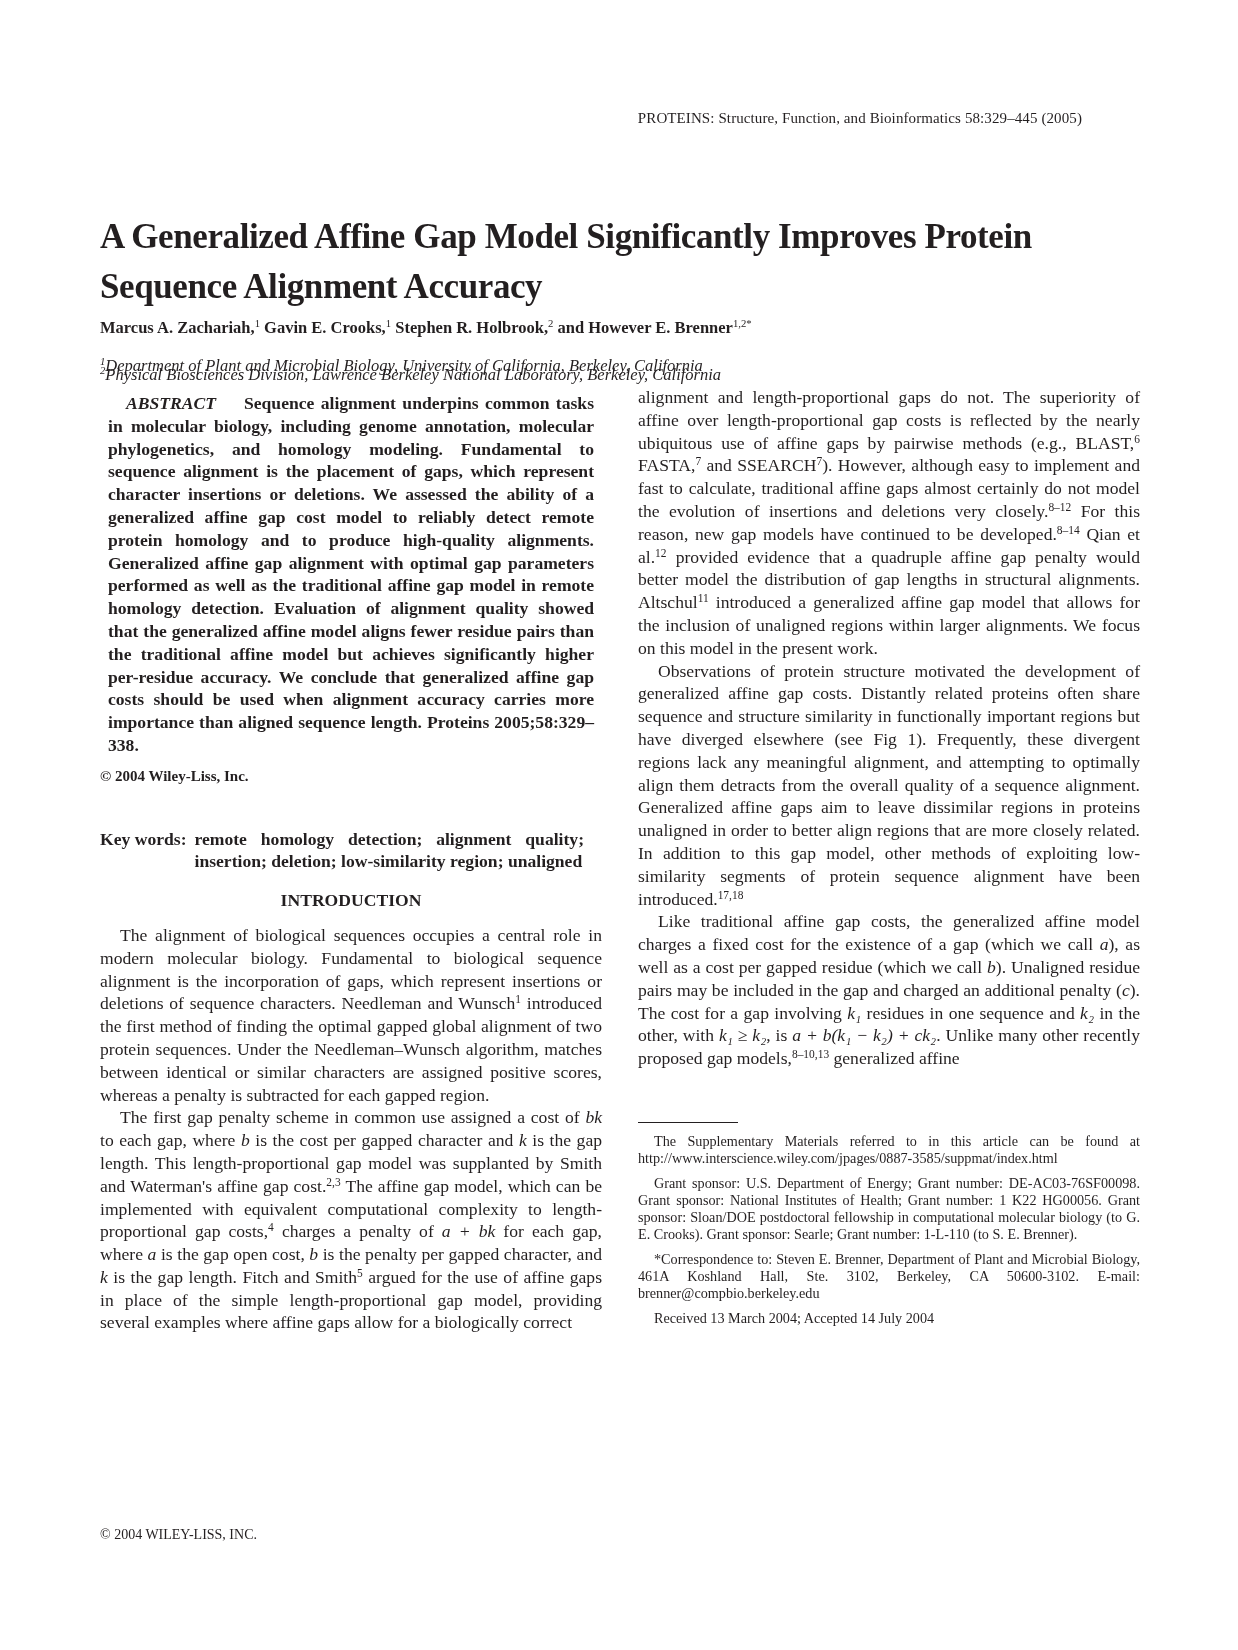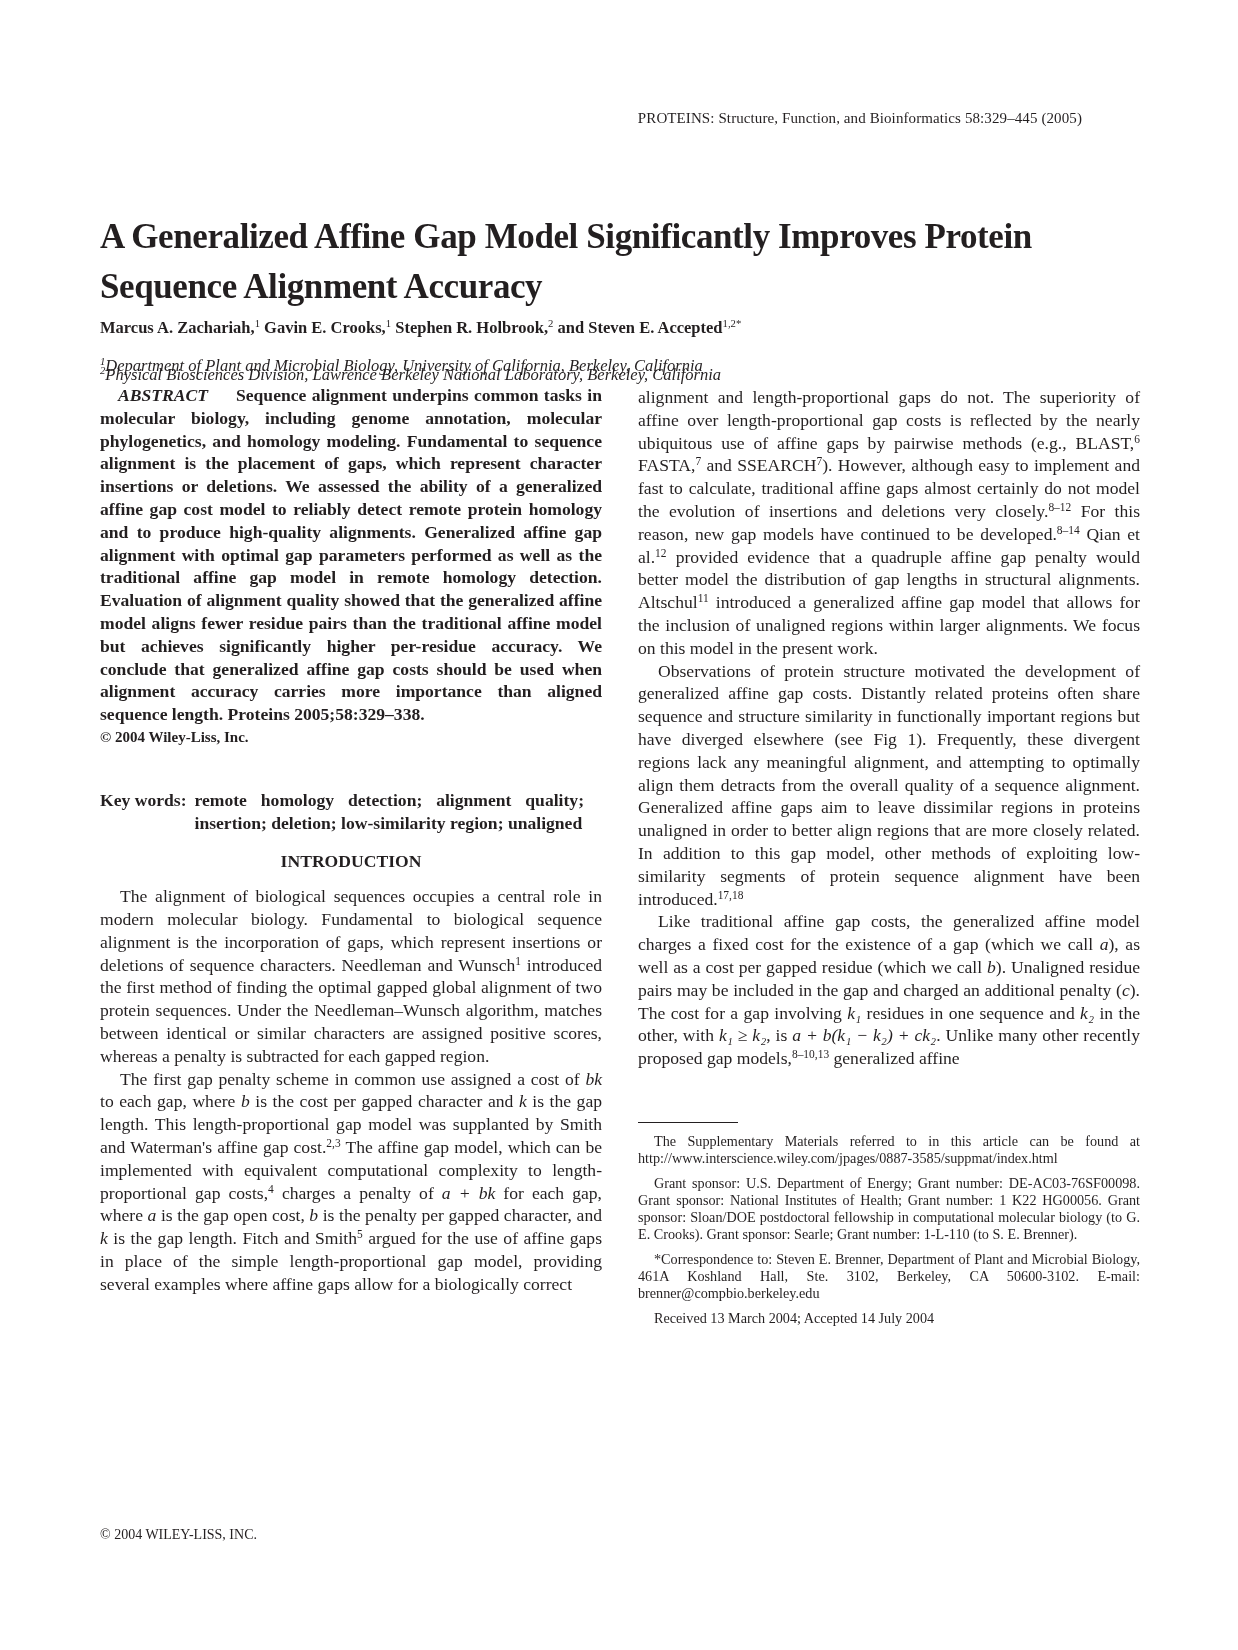--- a/index.html
+++ b/index.html
@@ -8,21 +8,21 @@
   .running-head { position:absolute; top:110px; right:156px; font-size:15px; letter-spacing:0.1px; }
   .title { position:absolute; top:212px; left:100px; width:980px; font-size:35px; line-height:50px;
            font-weight:bold; letter-spacing:-0.4px; margin:0; }
   .authors { position:absolute; top:318px; left:100px; font-size:16.5px; font-weight:bold; }
   .affil { position:absolute; left:100px; font-size:16.5px; font-style:italic; }
   .affil1 { top:356px;text-align:right; } .affil2 { top:365px; }
   sup { font-size:0.65em; line-height:0; vertical-align:0.55em; font-weight:normal; }
   .col { position:absolute; width:502px; font-size:17.6px; line-height:22.8px; text-align:justify; }
   .col-left { left:100px; top:384px; }
   .col-right { left:638px; top:386px; }
-  .abstract { font-weight:bold; text-indent:18px; margin:0; }
+  .abstract { font-weight:bold; text-indent:18px; margin:8px; }
   .abstract .lead { font-style:italic; margin-right:28px; }
   .copyright-line { font-weight:bold; font-size:15px; margin:0 0 40px 0; }
   .keywords { font-weight:bold; display:flex; margin:0 18px 16px 0; }
   .keywords .kw-label { white-space:nowrap; padding-right:8px; }
   .keywords .kw-text { text-align:justify; }
   .section-head { font-weight:bold; text-align:center; font-size:17.6px; margin:12px 0 12px 0; }
   p.body { margin:0; text-indent:20px; }
   .fn-rule { width:100px; border-top:1px solid #231f20; margin:52px 0 10px 0; }
   .footnotes { font-size:14.2px; line-height:17px; }
   .footnotes p { margin:0 0 8px 0; text-indent:16px; text-align:justify; }
@@ -33,21 +33,21 @@
 <body>
 
 <div class="running-head">PROTEINS: Structure, Function, and Bioinformatics 58:329–445 (2005)</div>
 
 <h1 class="title">A Generalized Affine Gap Model Significantly Improves Protein Sequence Alignment Accuracy</h1>
 
 <div class="authors">
   <span>Marcus A. Zachariah,</span><sup>1</sup>
   <span>Gavin E. Crooks,</span><sup>1</sup>
   <span>Stephen R. Holbrook,</span><sup>2</sup>
-  <span>and Steven E. Accepted</span><sup>1,2*</sup>
+  <span>and However E. Brenner</span><sup>1,2*</sup>
 </div>
 <div class="affil affil1"><sup>1</sup><span>Department of Plant and Microbial Biology, University of California, Berkeley, California</span></div>
 <div class="affil affil2"><sup>2</sup><span>Physical Biosciences Division, Lawrence Berkeley National Laboratory, Berkeley, California</span></div>
 
 <div class="col col-left">
   <p class="abstract"><span class="lead">ABSTRACT</span><span>Sequence alignment underpins common tasks in molecular biology, including genome annotation, molecular phylogenetics, and homology modeling. Fundamental to sequence alignment is the placement of gaps, which represent character insertions or deletions. We assessed the ability of a generalized affine gap cost model to reliably detect remote protein homology and to produce high-quality alignments. Generalized affine gap alignment with optimal gap parameters performed as well as the traditional affine gap model in remote homology detection. Evaluation of alignment quality showed that the generalized affine model aligns fewer residue pairs than the traditional affine model but achieves significantly higher per-residue accuracy. We conclude that generalized affine gap costs should be used when alignment accuracy carries more importance than aligned sequence length. Proteins 2005;58:329–338.</span></p>
   <p class="copyright-line">© 2004 Wiley-Liss, Inc.</p>
 
   <div class="keywords">
     <span class="kw-label">Key words:</span>

